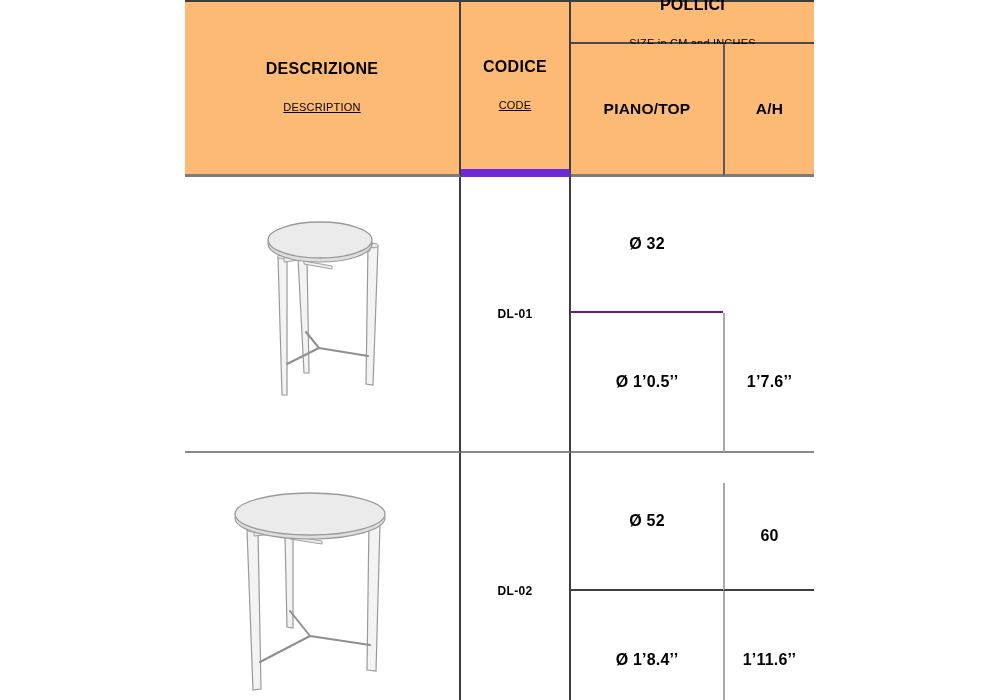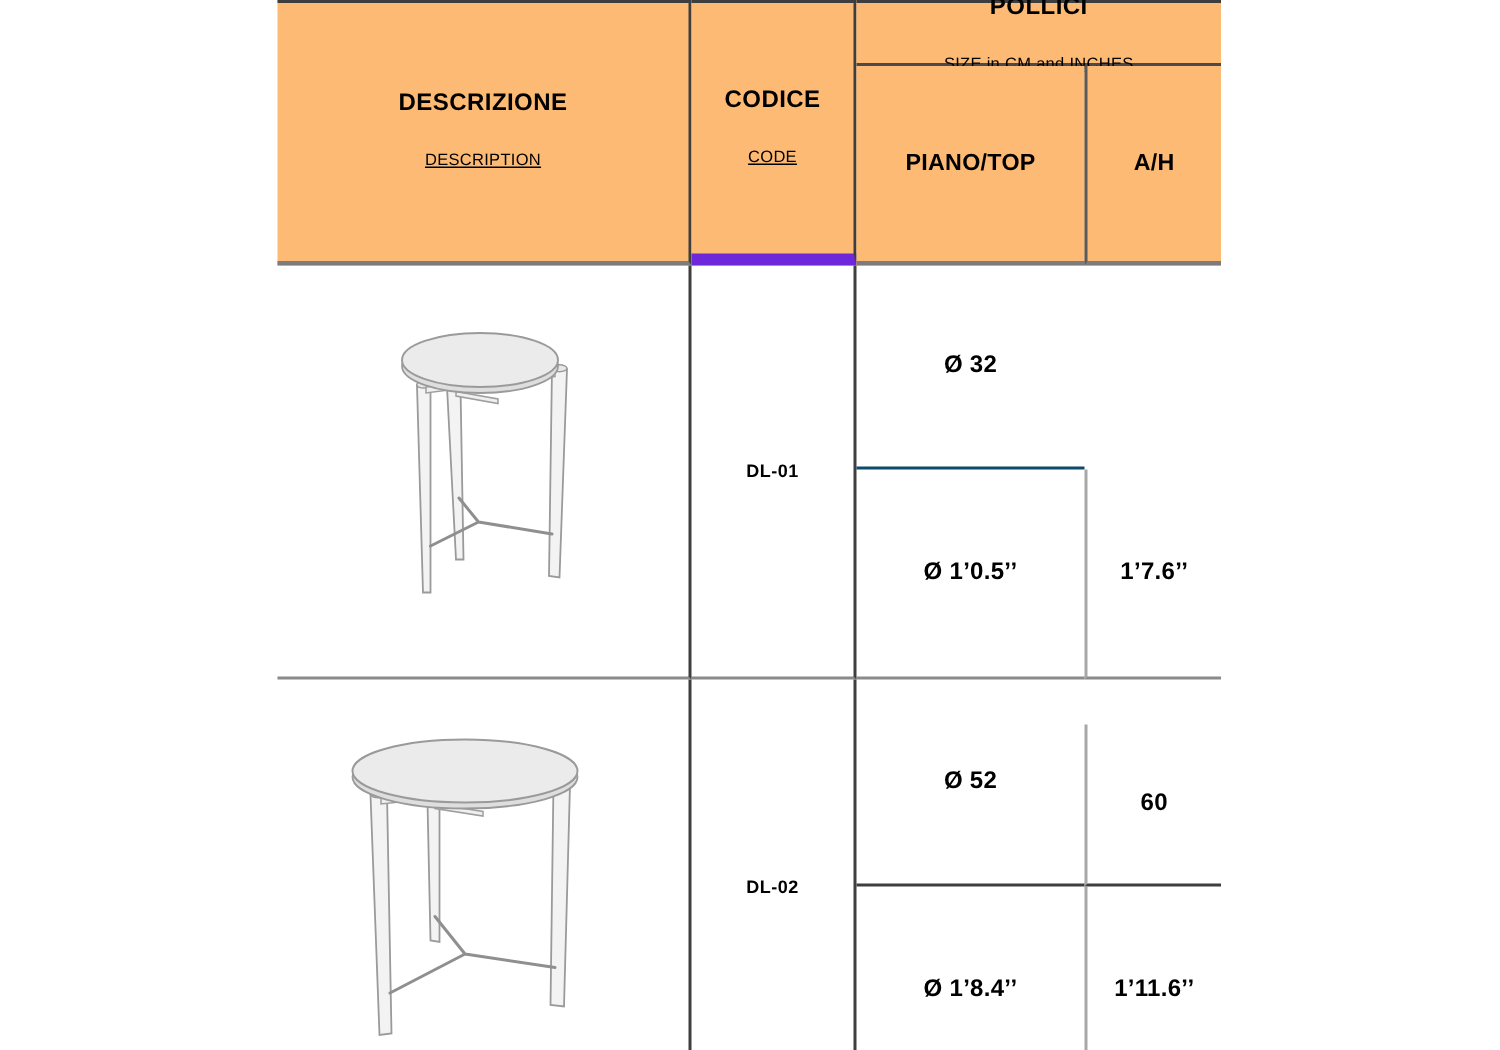--- a/index.html
+++ b/index.html
@@ -40,21 +40,21 @@
   .h-top   { grid-area: 2 / 3 / 3 / 4; border-bottom: 3px solid #7c7c7c; }
   .h-ah    { grid-area: 2 / 4 / 3 / 5; border-left: 2px solid #5a5a5a; border-bottom: 3px solid #7c7c7c; }
 
   .hl1 { font-weight: bold; font-size: 16px; letter-spacing: 0.3px; line-height: 19px; }
   .hl2 { font-size: 11px; letter-spacing: 0.2px; line-height: 19px; text-decoration: underline; }
   .hcol { font-weight: bold; font-size: 15.5px; letter-spacing: 0.2px; }
 
   
   .b-desc1 { grid-area: 3 / 1 / 5 / 2; border-right: 2px solid #3e3e3e; border-bottom: 2px solid #8a8a8a; }
   .b-code1 { grid-area: 3 / 2 / 5 / 3; border-right: 2px solid #3e3e3e; border-bottom: 2px solid #8a8a8a; }
-  .r1-cm-top { grid-area: 3 / 3 / 4 / 4; border-bottom: 2px solid #0c4a6e; }
+  .r1-cm-top { grid-area: 3 / 3 / 4 / 4; border-bottom: 2px solid #701a75; }
   .r1-cm-ah  { grid-area: 3 / 4 / 4 / 5; border-left: 2px solid #a8a8a8; border-bottom: 2px solid #3e3e3e; }
   .r1-in-top { grid-area: 4 / 3 / 5 / 4; border-bottom: 2px solid #8a8a8a; }
   .r1-in-ah  { grid-area: 4 / 4 / 5 / 5; border-left: 2px solid #a8a8a8; border-bottom: 2px solid #8a8a8a; }
 
   .b-desc2 { grid-area: 5 / 1 / 7 / 2; border-right: 2px solid #3e3e3e; }
   .b-code2 { grid-area: 5 / 2 / 7 / 3; border-right: 2px solid #3e3e3e; }
   .r2-cm-top { grid-area: 5 / 3 / 6 / 4; border-bottom: 2px solid #3e3e3e; }
   .r2-cm-ah  { grid-area: 5 / 4 / 6 / 5; border-left: 2px solid #a8a8a8; border-bottom: 2px solid #3e3e3e; margin-top: 30px; }
   .r2-in-top { grid-area: 6 / 3 / 7 / 4; }
   .r2-in-ah  { grid-area: 6 / 4 / 7 / 5; border-left: 2px solid #a8a8a8; }

